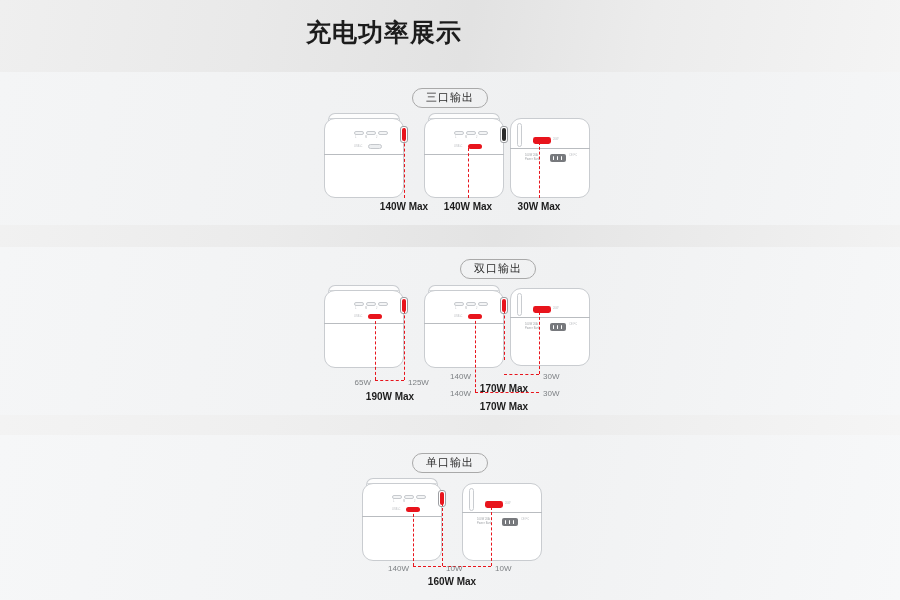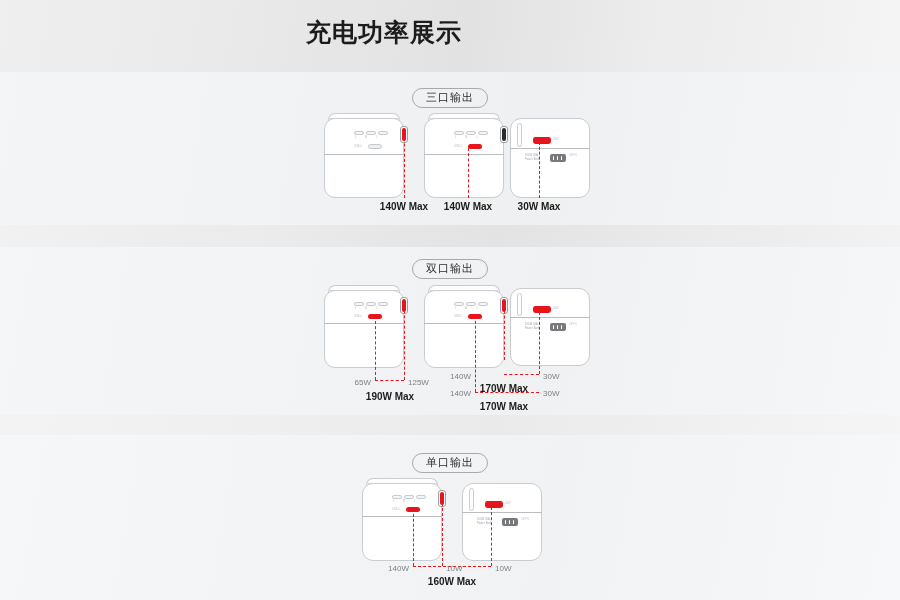--- a/index.html
+++ b/index.html
@@ -285,21 +285,21 @@
   <div class="prong-box" style="left:40px; top:36px; width:16px; height:8px;">
     <div class="prong-pin" style="left:2.5px; top:2px; width:1.6px; height:4px;"></div>
     <div class="prong-pin" style="left:6.5px; top:2px; width:1.6px; height:4px;"></div>
     <div class="prong-pin" style="left:10.5px; top:2px; width:1.6px; height:4px;"></div>
   </div>
   <div class="micro-txt" style="left:59px; top:36px;">CE FC</div>
 </div>
 <div class="vline" style="left:539px; top:142px; height:56px;"></div>
 <div class="w-max" style="left:539px; top:201px; transform:translateX(-50%);">30W Max</div>
 
-<div class="pill" style="top:259px;">双口输出</div>
+<div class="pill" style="top:259px;margin-left:48px;">双口输出</div>
 
 <div class="device" style="left:324px; top:290px; width:80px; height:78px;">
   <div class="dev-lid">
       <div class="dev-lid-seam"></div>
     </div>
   <div class="dev-body"></div>
   <div class="dev-seam" style="top:33px;"></div>
   <div class="led-row" style="left:30px; top:12px;">
     <div class="led" style="width:10px;"></div>
     <div class="led" style="width:10px;"></div>

